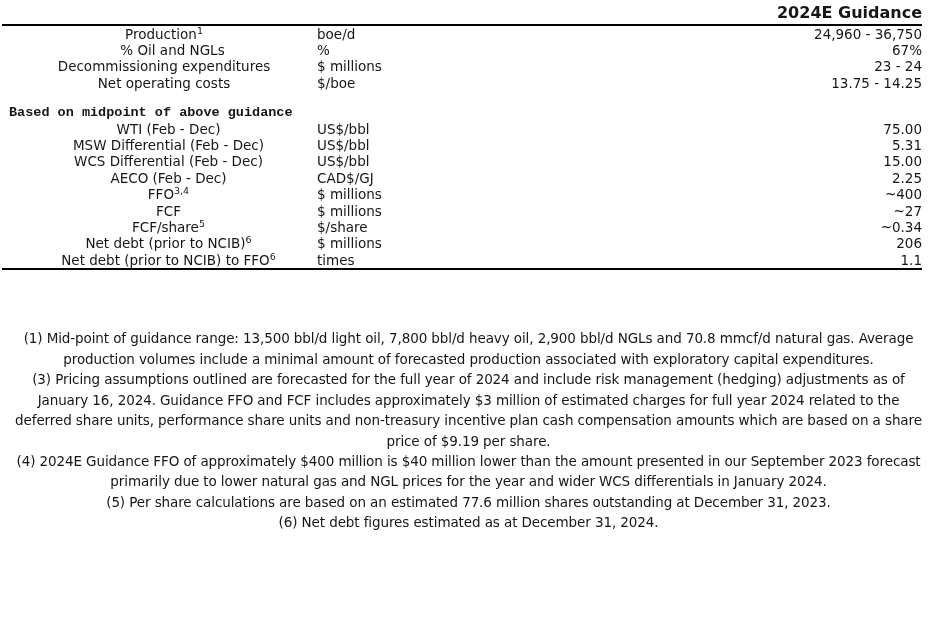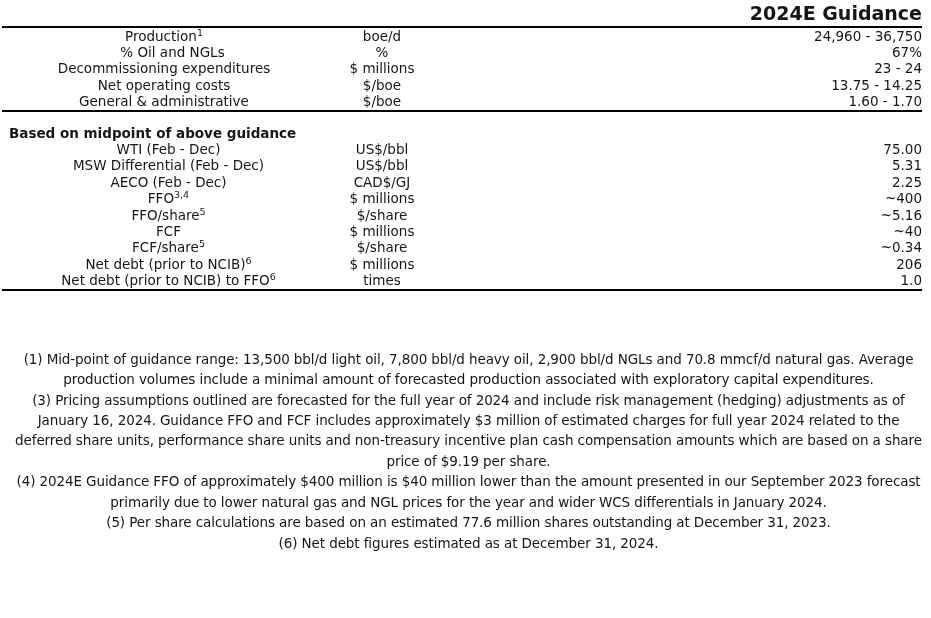--- a/index.html
+++ b/index.html
@@ -23,47 +23,48 @@
   }
   col.c-label { width: 315px; }
   col.c-unit  { width: 130px; }
   col.c-value { width: 475px; }
 
   thead th {
     border-bottom: 2px solid #000;
     height: 20px;
     padding: 0 0 2px 0;
     vertical-align: bottom;
-    font-size: 19px;
+    font-size: 16px;
     font-weight: bold;
   }
   thead th.val { text-align: right; }
 
   td {
     height: 16.4px;
     padding: 0;
     font-size: 13.5px;
     line-height: 15px;
     vertical-align: middle;
     white-space: nowrap;
     overflow: hidden;
   }
   td.label       { padding-left: 9px; text-align: center; }
   td.label.sub   { padding-left: 26px; }
   tbody.s2 td.label { padding-left: 18px; }
-  td.unit        { text-align: center; }
+  td.unit        { text-align: left; }
   td.value       { text-align: right; }
 
   tr.section-end td { border-bottom: 2px solid #000; }
 
   tr.spacer td { height: 13px; }
   td.section-title {
     font-weight: bold;
     padding-left: 7px;
     text-align: left;
+    font-family: Liberation Mono, monospace;
   }
   sup {
     font-size: 9.5px;
     line-height: 0;
   }
   
   .footnotes {
     margin: 58px 0 0 8px;
     width: 921px;
     font-size: 13.5px;
@@ -107,77 +108,72 @@
       <tr>
         <td class="label">Decommissioning expenditures</td>
         <td class="unit">$ millions</td>
         <td class="value">23 - 24</td>
       </tr>
       <tr>
         <td class="label">Net operating costs</td>
         <td class="unit">$/boe</td>
         <td class="value">13.75 - 14.25</td>
       </tr>
-      <tr class="section-end">
-        <td class="label">General &amp; administrative</td>
-        <td class="unit">$/boe</td>
-        <td class="value">1.60 - 1.70</td>
-      </tr>
     </tbody>
     <tbody class="s2">
       <tr class="spacer">
         <td colspan="3"></td>
       </tr>
       <tr>
         <td colspan="3" class="section-title">Based on midpoint of above guidance</td>
       </tr>
       <tr>
         <td class="label">WTI (Feb - Dec)</td>
         <td class="unit">US$/bbl</td>
         <td class="value">75.00</td>
       </tr>
       <tr>
         <td class="label">MSW Differential (Feb - Dec)</td>
         <td class="unit">US$/bbl</td>
         <td class="value">5.31</td>
       </tr>
       <tr>
+        <td class="label">WCS Differential (Feb - Dec)</td>
+        <td class="unit">US$/bbl</td>
+        <td class="value">15.00</td>
+      </tr>
+      <tr>
         <td class="label">AECO (Feb - Dec)</td>
         <td class="unit">CAD$/GJ</td>
         <td class="value">2.25</td>
       </tr>
       <tr>
         <td class="label">FFO<sup>3,4</sup></td>
         <td class="unit">$ millions</td>
         <td class="value">~400</td>
       </tr>
       <tr>
-        <td class="label">FFO/share<sup>5</sup></td>
-        <td class="unit">$/share</td>
-        <td class="value">~5.16</td>
-      </tr>
-      <tr>
         <td class="label">FCF</td>
         <td class="unit">$ millions</td>
-        <td class="value">~40</td>
+        <td class="value">~27</td>
       </tr>
       <tr>
         <td class="label">FCF/share<sup>5</sup></td>
         <td class="unit">$/share</td>
         <td class="value">~0.34</td>
       </tr>
       <tr>
         <td class="label">Net debt (prior to NCIB)<sup>6</sup></td>
         <td class="unit">$ millions</td>
         <td class="value">206</td>
       </tr>
       <tr class="section-end">
         <td class="label">Net debt (prior to NCIB) to FFO<sup>6</sup></td>
         <td class="unit">times</td>
-        <td class="value">1.0</td>
+        <td class="value">1.1</td>
       </tr>
     </tbody>
   </table>
 
 <div class="footnotes">
 
 <p>(1) Mid-point of guidance range: 13,500 bbl/d light oil, 7,800 bbl/d heavy oil, 2,900 bbl/d NGLs and 70.8 mmcf/d natural gas. Average production volumes include a minimal amount of forecasted production associated with exploratory capital expenditures.</p>
     <p>(3) Pricing assumptions outlined are forecasted for the full year of 2024 and include risk management (hedging) adjustments as of January 16, 2024. Guidance FFO and FCF includes approximately $3 million of estimated charges for full year 2024 related to the deferred share units, performance share units and non-treasury incentive plan cash compensation amounts which are based on a share price of $9.19 per share.</p>
     <p>(4) 2024E Guidance FFO of approximately $400 million is $40 million lower than the amount presented in our September 2023 forecast primarily due to lower natural gas and NGL prices for the year and wider WCS differentials in January 2024.</p>
     <p>(5) Per share calculations are based on an estimated 77.6 million shares outstanding at December 31, 2023.</p>

